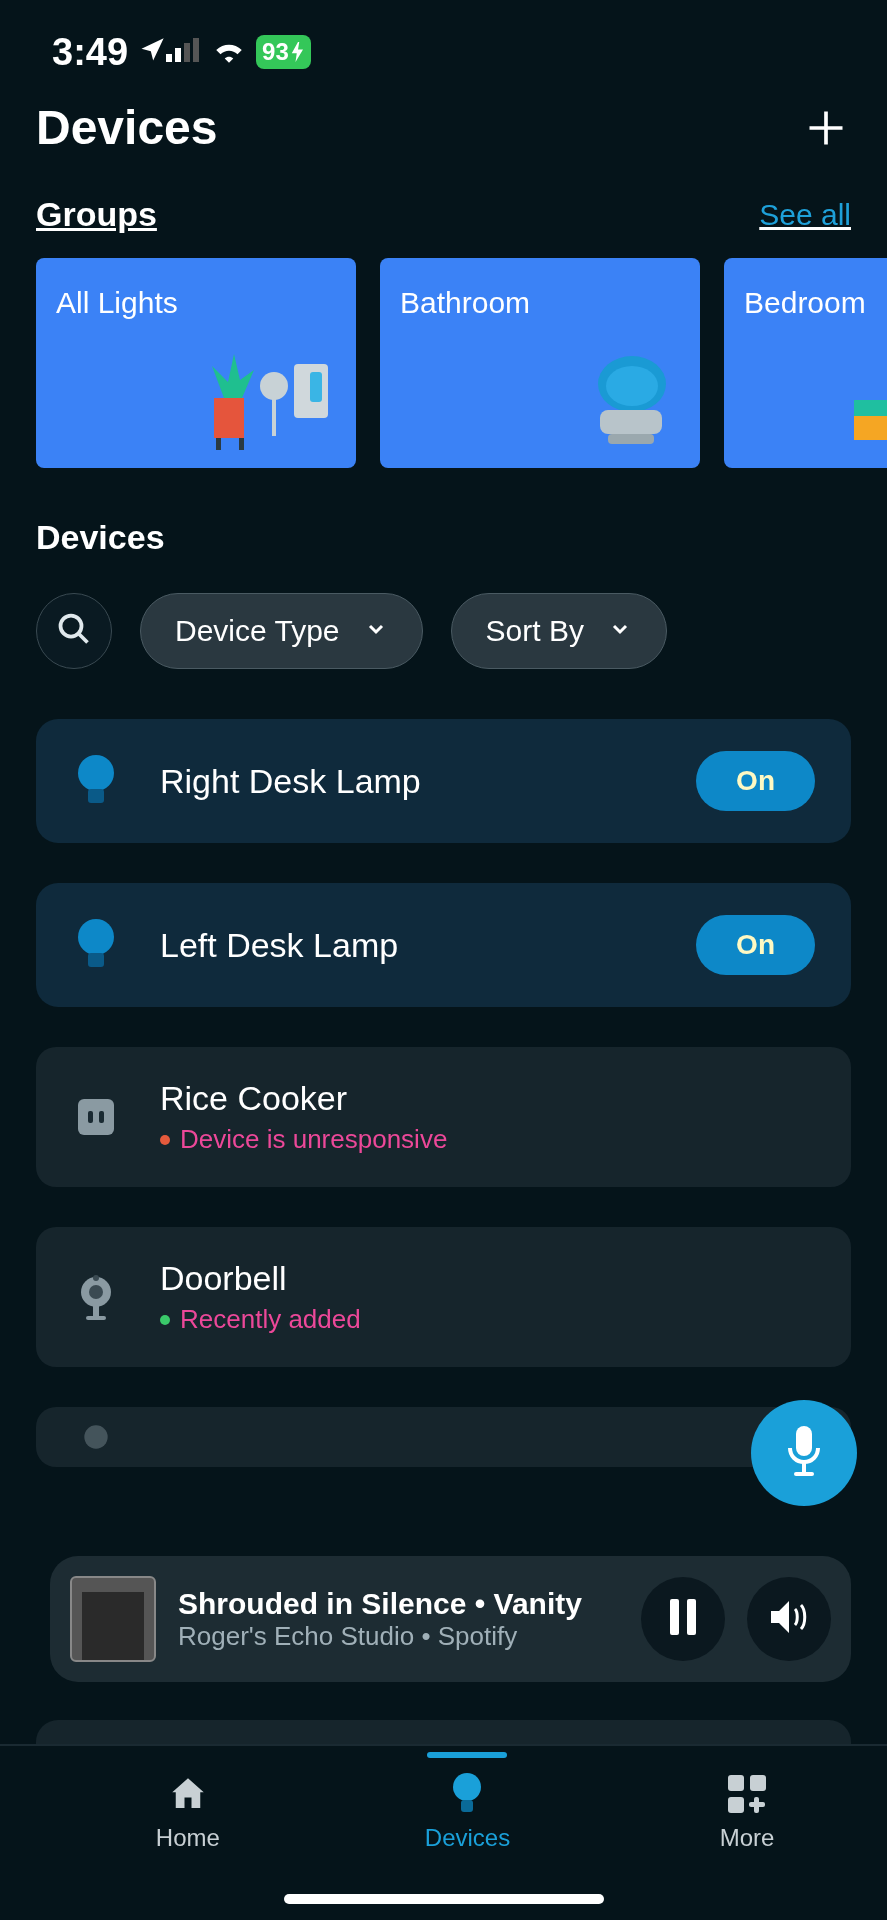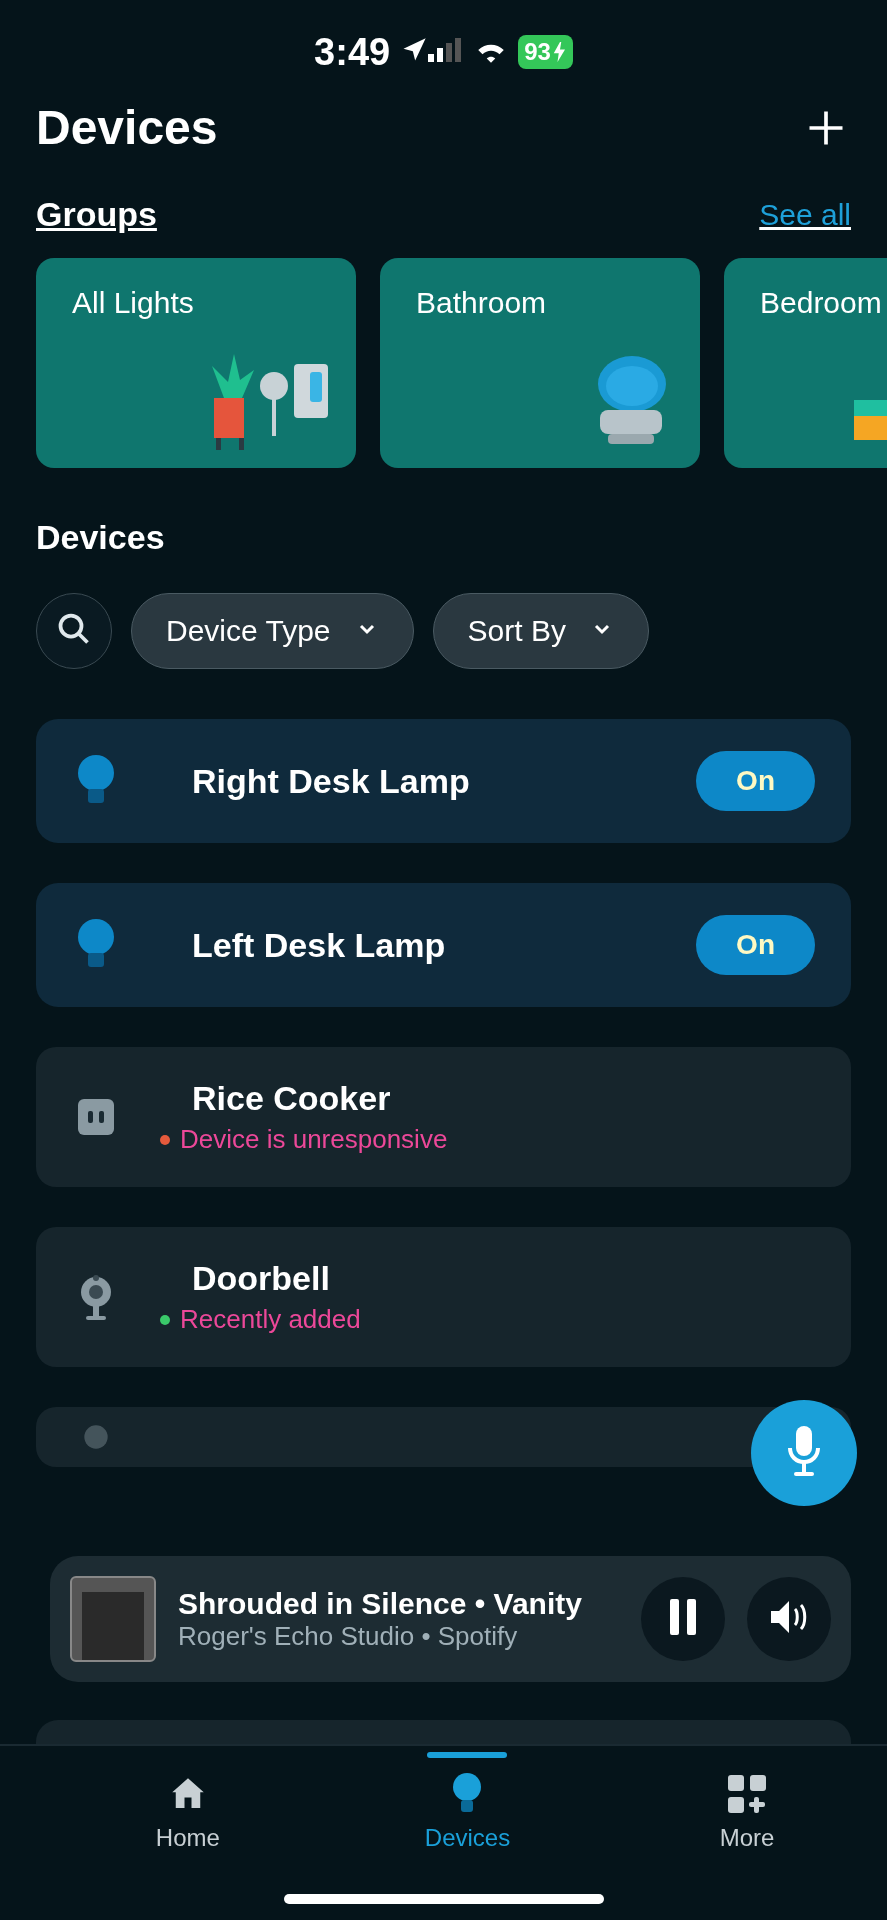--- a/index.html
+++ b/index.html
@@ -1,54 +1,54 @@
 <!DOCTYPE html>
 <html><head>
 <meta charset="utf-8">
 <style>
   * { margin: 0; padding: 0; box-sizing: border-box; font-family: -apple-system, "Helvetica Neue", Arial, sans-serif; }
   body { background: #05141a; color: #fff; width: 887px; height: 1920px; overflow: hidden; position: relative; }
   
   
-  .status-bar { display: flex; justify-content: center; align-items: center; padding: 24px 52px 10px; height: 90px; }
+  .status-bar { display: flex; justify-content: flex-start; align-items: center; padding: 24px 52px 10px; height: 90px; }
   .status-left { display: flex; align-items: center; gap: 10px; }
   .status-time { font-size: 38px; font-weight: 600; color: #fff; }
   .status-right { display: flex; align-items: center; gap: 10px; }
   .battery-badge { background: #34c759; color: #fff; font-size: 24px; font-weight: 700; border-radius: 8px; padding: 3px 6px; display: flex; align-items: center; }
   
   
   .header { display: flex; justify-content: space-between; align-items: center; padding: 10px 36px 40px; }
   .page-title { font-size: 48px; font-weight: 700; }
   .add-btn { width: 50px; height: 50px; display: flex; align-items: center; justify-content: center; }
   
   
   .section-row { display: flex; justify-content: space-between; align-items: center; padding: 0 36px 24px; text-decoration: underline; }
   .section-title { font-size: 34px; font-weight: 700; }
   .see-all { color: #1ea0d9; font-size: 30px; }
   
   .groups-scroll { display: flex; gap: 24px; padding: 0 0 50px 36px; overflow: hidden; }
-  .group-card { background: #0f766e; border-radius: 18px; width: 320px; min-width: 320px; height: 210px; padding: 28px 36px; position: relative; }
+  .group-card { background: #3b82f6; border-radius: 8px; width: 320px; min-width: 320px; height: 210px; padding: 28px 20px; position: relative; }
   .group-card-title { font-size: 30px; font-weight: 500; }
   .group-illustration { position: absolute; bottom: 14px; right: 20px; }
   
   
   .devices-section-title { font-size: 34px; font-weight: 700; padding: 0 36px 36px; }
   
-  .filter-row { display: flex; gap: 19px; padding: 0 36px 50px; align-items: center; }
+  .filter-row { display: flex; gap: 28px; padding: 0 36px 50px; align-items: center; }
   .search-round { width: 76px; height: 76px; border-radius: 50%; background: #0a1a22; border: 1px solid #3a4a52; display: flex; align-items: center; justify-content: center; }
   .filter-pill { background: #2a3840; border: 1px solid #4a5a62; border-radius: 40px; height: 76px; padding: 0 34px; display: flex; align-items: center; gap: 24px; font-size: 30px; }
   
   
   .device-list { padding: 0 36px; display: flex; flex-direction: column; gap: 40px; }
   .device-row { border-radius: 22px; padding: 32px 36px; display: flex; align-items: center; gap: 40px; }
   .device-row.active { background: #0f2a3c; }
   .device-row.inactive { background: #16252c; border-radius: 20px; }
   .device-icon { width: 48px; display: flex; align-items: center; justify-content: center; }
   .device-text { flex: 1; }
-  .device-name { font-size: 34px; font-weight: 700; margin-left: 32px; }
+  .device-name { font-size: 34px; font-weight: 400; }
   .device-sub { font-size: 26px; color: #ec4899; margin-top: 6px; display: flex; align-items: center; gap: 10px; }
   .dot { width: 10px; height: 10px; border-radius: 50%; display: inline-block; }
   .dot.red { background: #e55a3c; }
   .dot.green { background: #3ac96a; }
   .on-pill { background: #0d88c8; color: #fef9c3; font-size: 28px; font-weight: 600; border-radius: 34px; padding: 14px 40px; }
   
   
   .mic-fab { position: absolute; right: 30px; top: 1400px; width: 106px; height: 106px; border-radius: 50%; background: #1aa0d9; display: flex; align-items: center; justify-content: center; }
   
   

